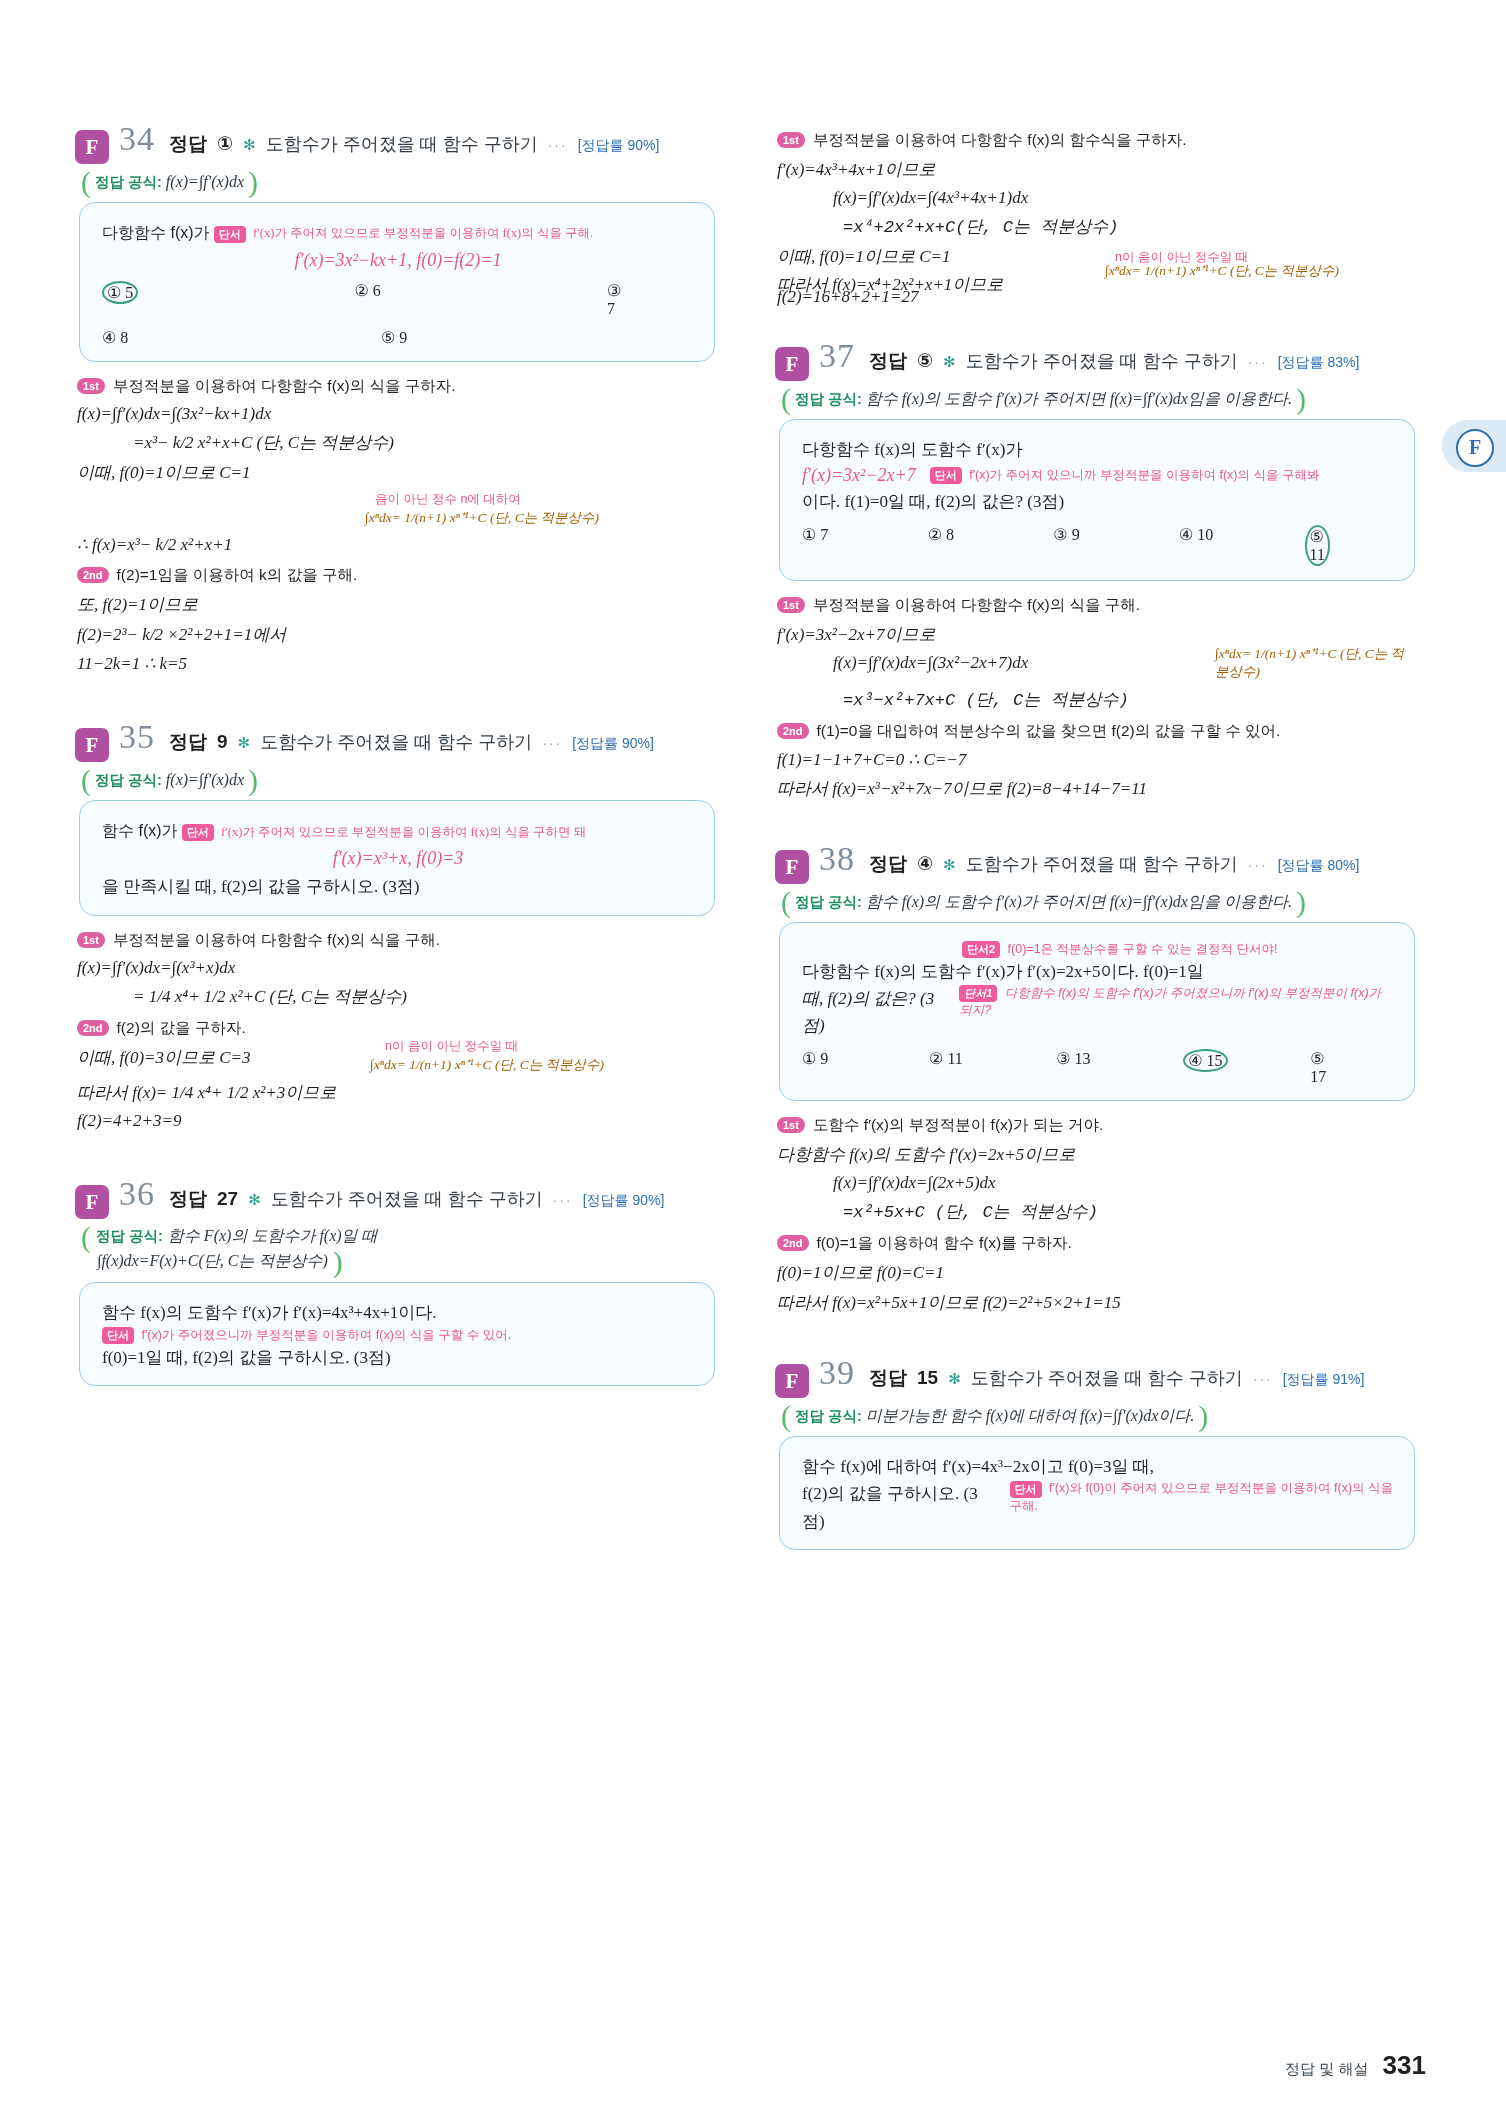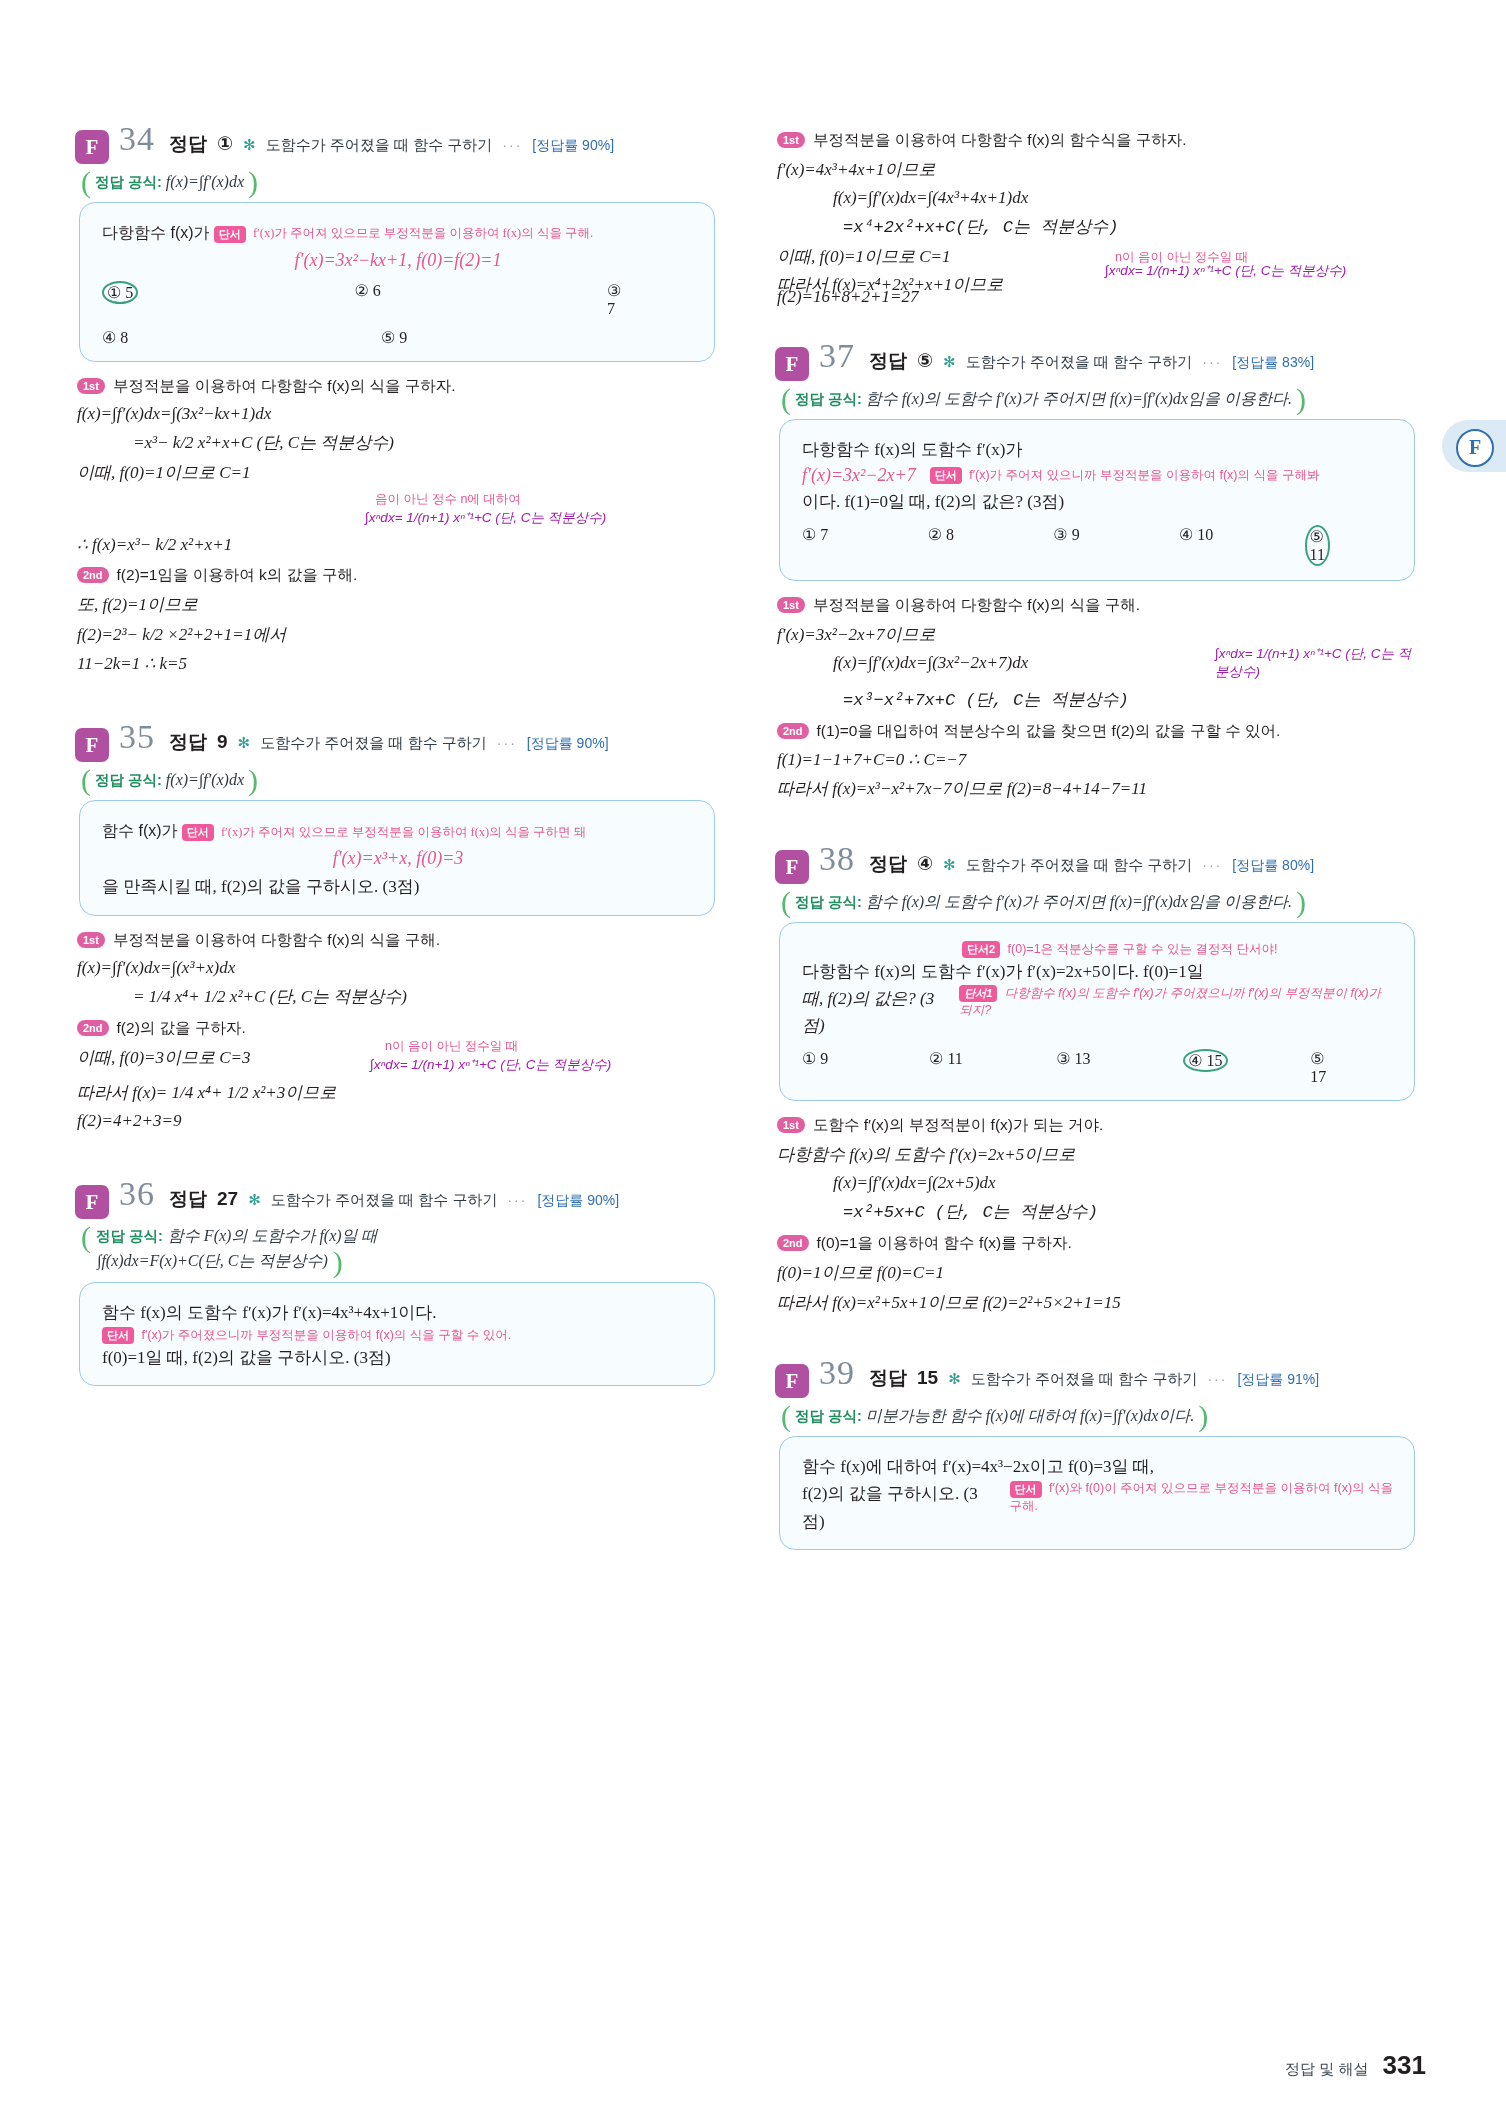--- a/index.html
+++ b/index.html
@@ -22,21 +22,21 @@
   .fbadge{
     display:inline-block;width:34px;height:34px;border-radius:7px;
     background:#b14fa0;color:#fff;font-weight:bold;font-size:21px;
     text-align:center;line-height:34px;font-family:"Liberation Serif",serif;
     position:relative;top:4px;
   }
   .pnum{font-size:34px;color:#7f8c9b;font-family:"Liberation Serif",serif;letter-spacing:1px;}
   .answord{font-size:19px;font-weight:bold;color:#231f20;margin-left:4px;}
   .ansval{font-size:19px;font-weight:bold;color:#231f20;}
   .star{color:#2a9d8f;font-size:15px;}
-  .ptype{font-size:15px;color:#2f3a44;}
+  .ptype{font-size:18px;color:#2f3a44;}
   .dots{color:#9aa3ab;font-size:14px;letter-spacing:2px;}
   .rate{font-size:14px;color:#2f6fb0;}
 
   
   .formula{
     margin:10px 0 8px 6px;font-size:15px;color:#2f3a44;
     display:flex;align-items:center;gap:4px;
   }
   .brace-l,.brace-r{color:#57b96f;font-size:30px;line-height:0.8;font-family:"Liberation Serif",serif;}
   .ftag{color:#1f8f5f;font-weight:bold;font-size:14.5px;}
@@ -70,21 +70,21 @@
   .step{margin:10px 0 4px 2px;font-size:16px;display:flex;align-items:flex-start;gap:8px;}
   .steptag{
     background:#e05fa0;color:#fff;font-size:11px;font-weight:bold;border-radius:8px;
     padding:2px 6px;position:relative;top:2px;white-space:nowrap;
   }
   .steptxt{font-family:"Liberation Sans",sans-serif;font-size:15.5px;}
   .eq{font-family:"Liberation Serif",serif;font-style:italic;font-size:17px;margin:7px 0 7px 2px;}
   .eq.indent{margin-left:58px;}
   .eq.indent2{margin-left:68px;font-family:Liberation Mono, monospace;}
   .note{color:#e8558f;font-size:12.5px;font-family:"Liberation Sans",sans-serif;}
-  .noteser{color:#a21caf;font-size:13.5px;font-family:Liberation Sans, sans-serif;font-style:italic;}
+  .noteser{color:#a16207;font-size:13.5px;font-family:Liberation Serif, serif;font-style:italic;}
 
   
   .tab{
     position:absolute;right:0;top:420px;width:64px;height:52px;
     background:#dceaf6;border-top-left-radius:26px;border-bottom-left-radius:26px;
   }
   .tab .circ{
     position:absolute;left:14px;top:9px;width:34px;height:34px;border-radius:50%;
     border:2px solid #2f6fb0;color:#2f6fb0;font-family:"Liberation Serif",serif;
     font-weight:bold;font-size:20px;text-align:center;line-height:32px;background:#fff;

